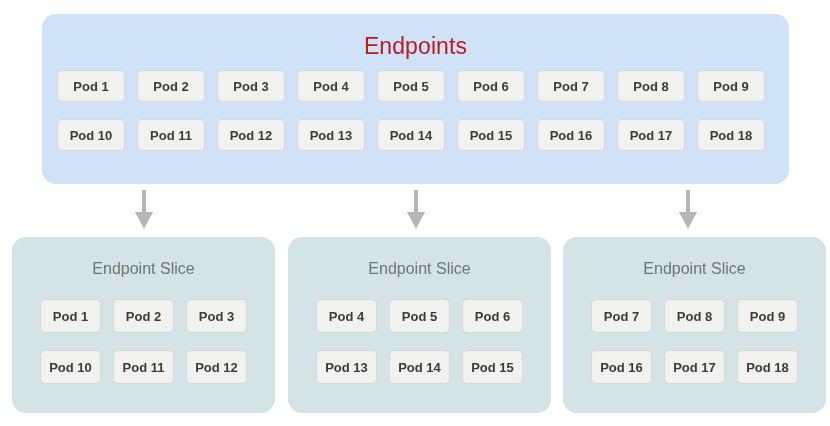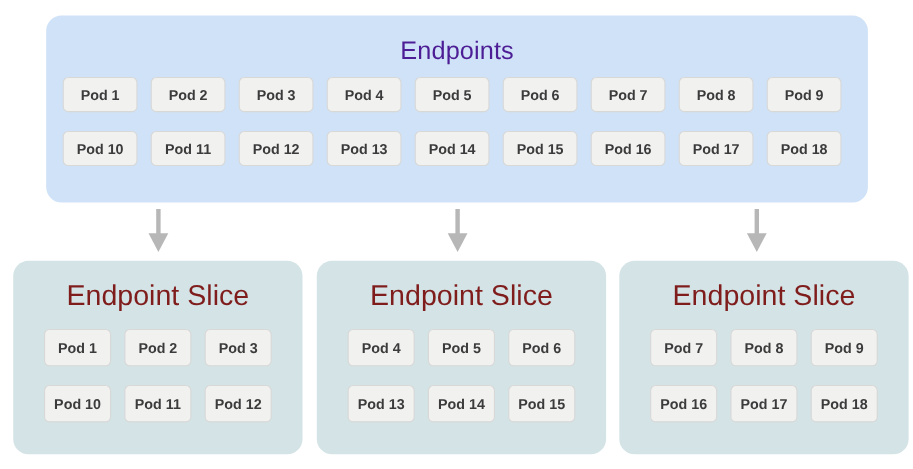--- a/index.html
+++ b/index.html
@@ -34,21 +34,21 @@
     box-sizing: border-box;
   }
 
   .endpoints-title {
     position: absolute;
     left: 0;
     top: 18px;
     width: 100%;
     text-align: center;
     font-size: 23px;
-    color: #4c1d95;
+    color: #b91c1c;
     letter-spacing: 0.1px;
     line-height: 28px;
   }
 
   .endpoints-grid {
     position: absolute;
     left: 15px;
     top: 56px;
     width: 717px;
     display: flex;
@@ -104,22 +104,22 @@
   .slice-1 { left: 12px; }
   .slice-2 { left: 288px; }
   .slice-3 { left: 563px; }
 
   .slice-title {
     position: absolute;
     left: 0;
     top: 18px;
     width: 100%;
     text-align: center;
-    font-size: 26px;
-    color: #7f1d1d;
+    font-size: 16px;
+    color: #737373;
     line-height: 27px;
   }
 
   .slice-grid {
     position: absolute;
     left: 28px;
     top: 62px;
     width: 207px;
     display: flex;
     flex-direction: column;

